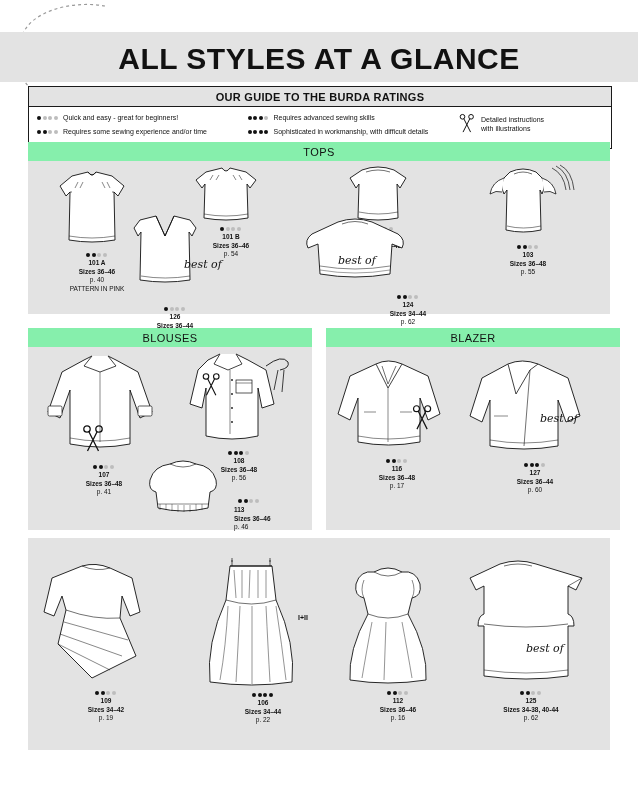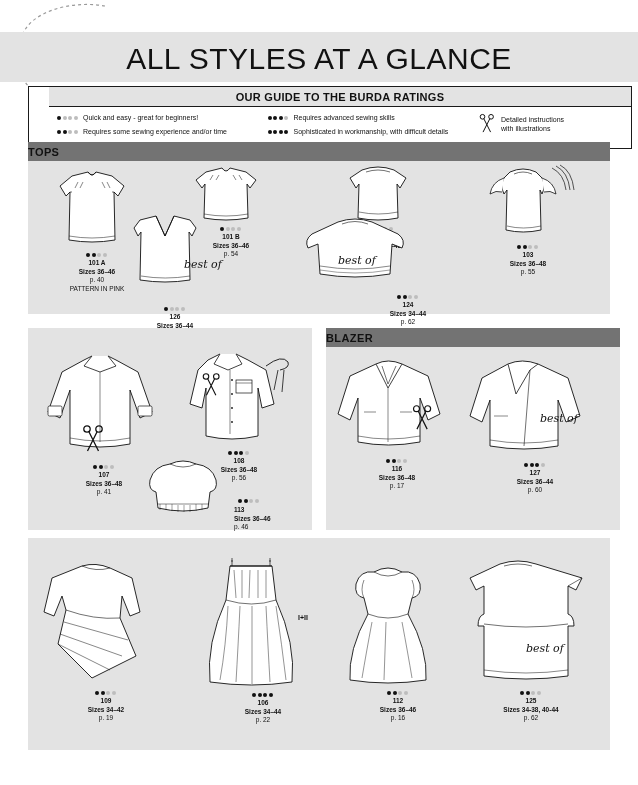--- a/index.html
+++ b/index.html
@@ -32,21 +32,21 @@
     height: 50px;
     background: #e3e3e3;
   }
   .page-title {
     position: absolute;
     top: 42px;
     left: 0;
     width: 638px;
     text-align: center;
     font-size: 30px;
-    font-weight: normal;
+    font-weight: bold;
     letter-spacing: 0.5px;
     color: #111;
   }
 
   .doodle {
     position: absolute;
     top: 0;
     left: 0;
     width: 150px;
     height: 95px;
@@ -54,21 +54,20 @@
   }
 
   
   .guide-box {
     position: absolute;
     top: 86px;
     left: 28px;
     width: 582px;
     border: 1px solid #1a1a1a;
     background: #ffffff;
-    padding-left: 20px;
   }
   .guide-title {
     background: #e3e3e3;
     text-align: center;
     font-size: 11px;
     font-weight: bold;
     padding: 4px 0 3px 0;
     letter-spacing: 0.3px;
     border-bottom: 1px solid #1a1a1a;
   }
@@ -122,26 +121,26 @@
   
   .section {
     position: absolute;
     background: #e3e3e3;
   }
   .section-title {
     position: absolute;
     top: 0;
     left: 0;
     width: 100%;
-    text-align: left;
+    text-align: center;
     font-size: 11px;
-    font-weight: bold;
+    font-weight: normal;
     letter-spacing: 0.4px;
     padding: 4px 0 3px 0;
-    background: #737373;
+    background: #86efac;
     box-sizing: border-box;
   }
 
   #tops-section { top: 142px; left: 28px; width: 582px; height: 172px; }
   #blouses-section { top: 328px; left: 28px; width: 284px; height: 202px; }
   #blazer-section { top: 328px; left: 326px; width: 284px; height: 202px; padding-left: 10px; }
   #dresses-section { top: 538px; left: 28px; width: 582px; height: 212px; }
 
   
   .item {
@@ -366,20 +365,21 @@
       </div>
       <div class="caption" style="margin-left:86px;">
         <span class="num">124</span><br>
         <span class="sz">Sizes 34–44</span><br>
         <span>p. 62</span>
       </div>
     </div>
   </div>
 
   <div class="section" id="blouses-section">
+    <div class="section-title">BLOUSES</div>
 
     <div class="item" style="top: 22px; left: 6px; width: 140px;">
       <div class="figure">
         <svg width="130" height="108" viewBox="0 0 130 108">
           <path d="M50 10 L58 6 L66 16 L74 6 L82 10 L104 22 L118 62 L106 68 L96 40 L96 94 Q66 100 36 94 L36 40 L26 68 L14 62 L28 22 Z" fill="#fff" stroke="#111" stroke-width="0.9" stroke-linejoin="round"></path>
           <path d="M58 6 L50 16 L66 22 L82 16 L74 6" fill="#fff" stroke="#111" stroke-width="0.8"></path>
           <path d="M66 22 L66 92" stroke="#111" stroke-width="0.5"></path>
           <path d="M36 88 Q66 94 96 88" fill="none" stroke="#111" stroke-width="0.5"></path>
           <rect x="14" y="56" width="14" height="10" rx="1.5" fill="#fff" stroke="#111" stroke-width="0.7"></rect>
           <rect x="104" y="56" width="14" height="10" rx="1.5" fill="#fff" stroke="#111" stroke-width="0.7"></rect>

